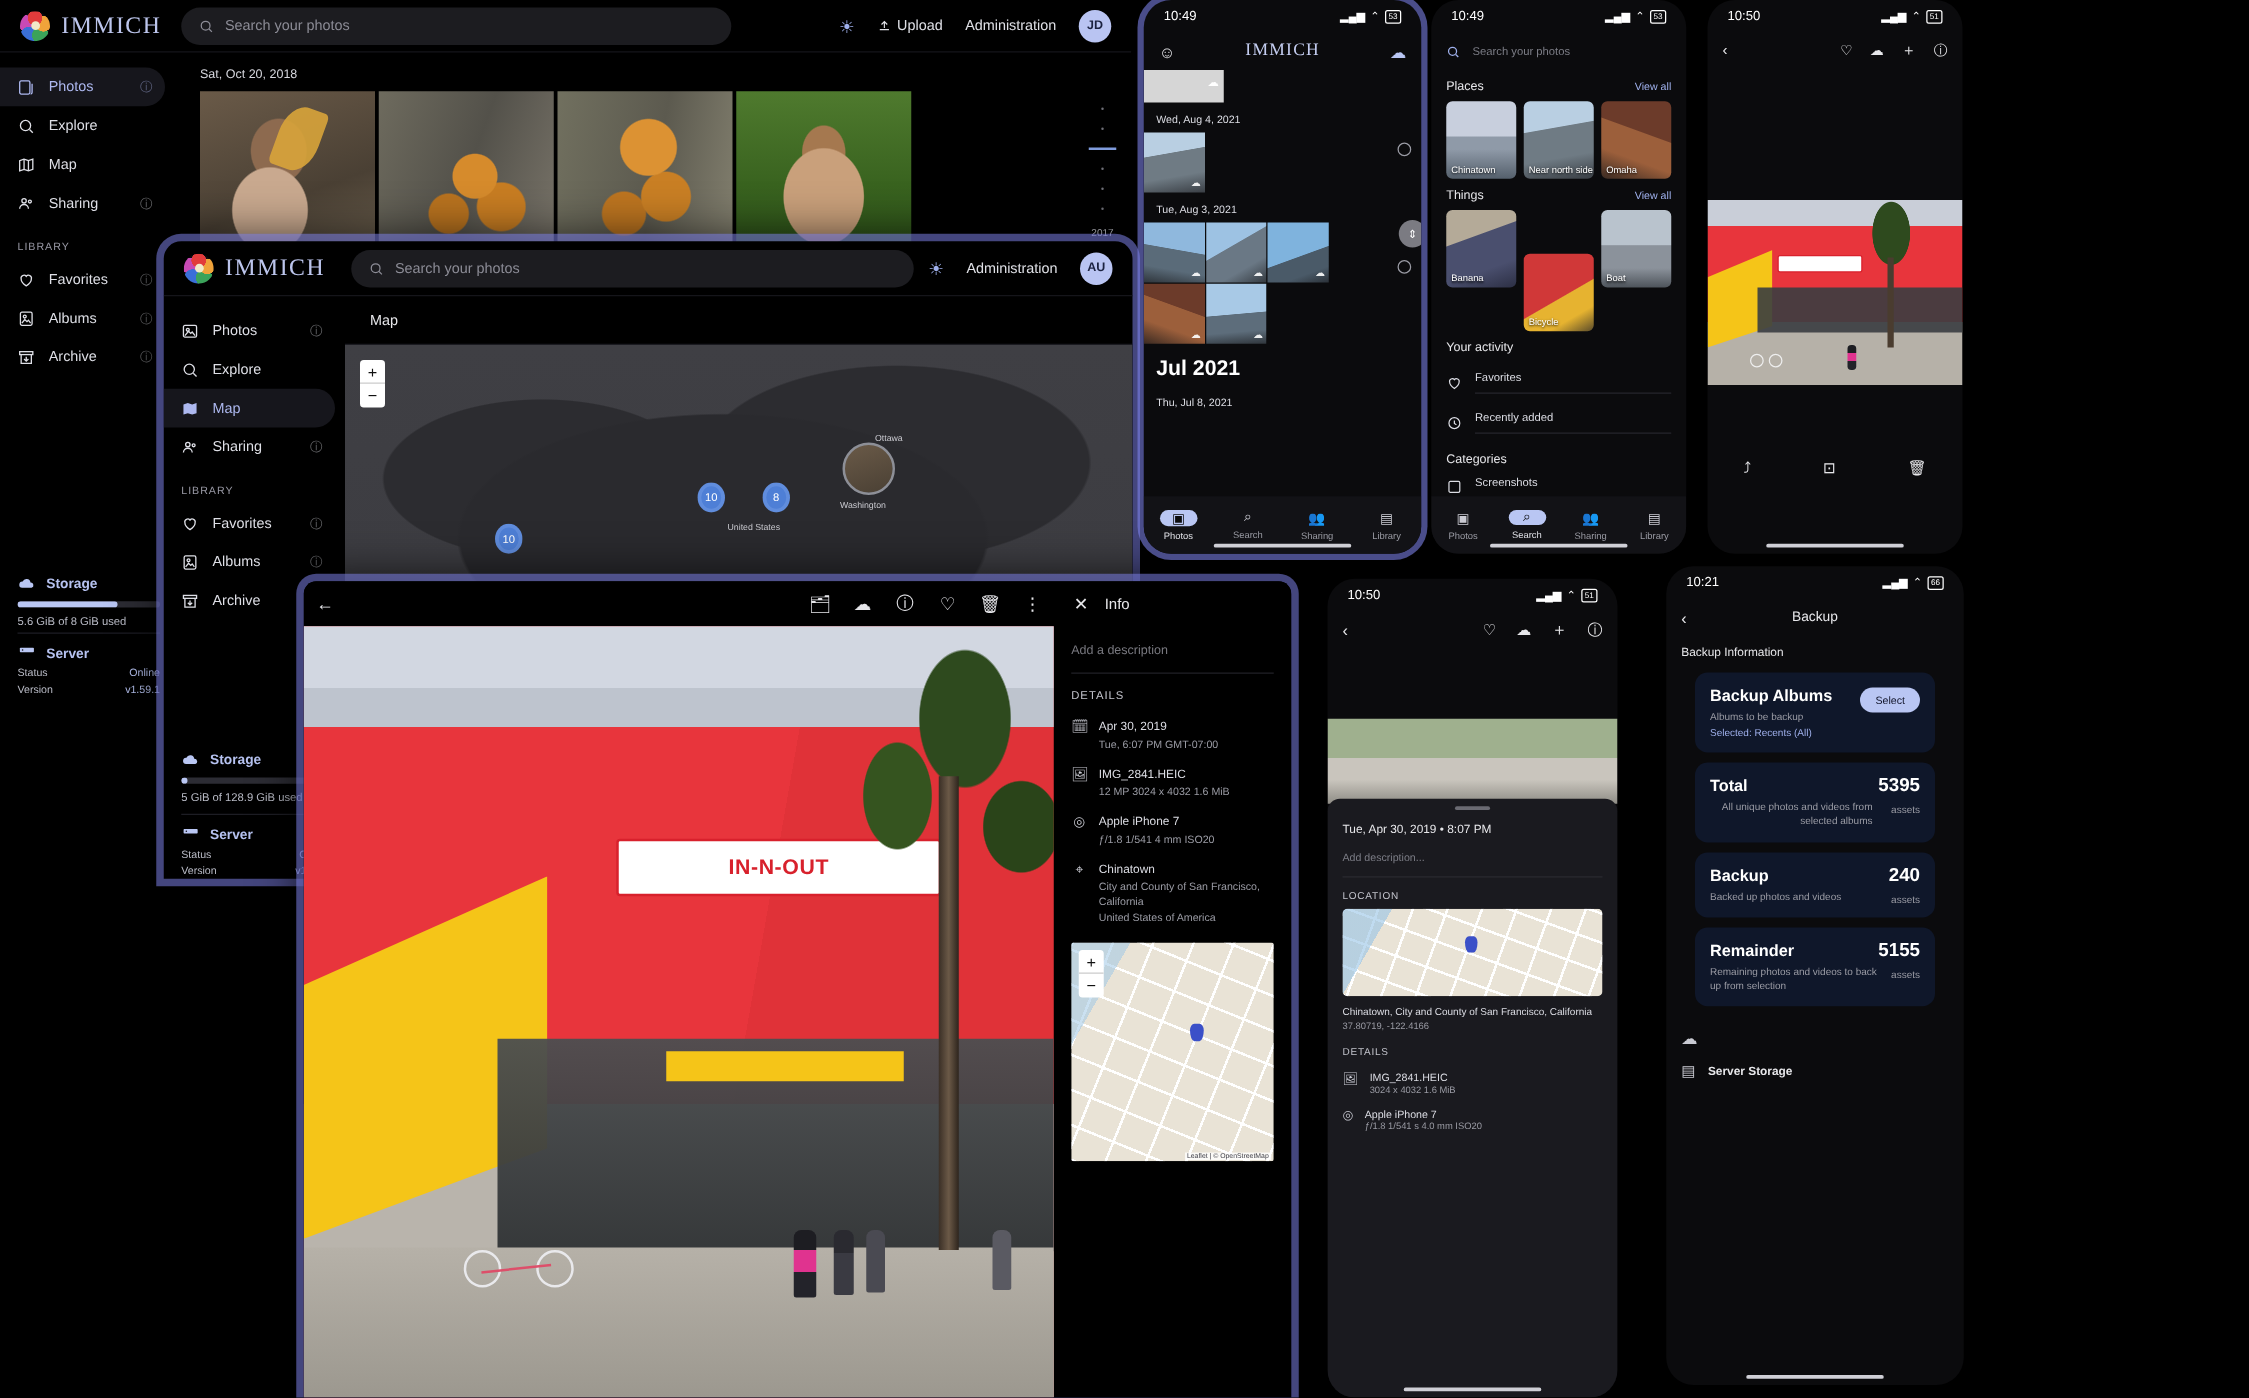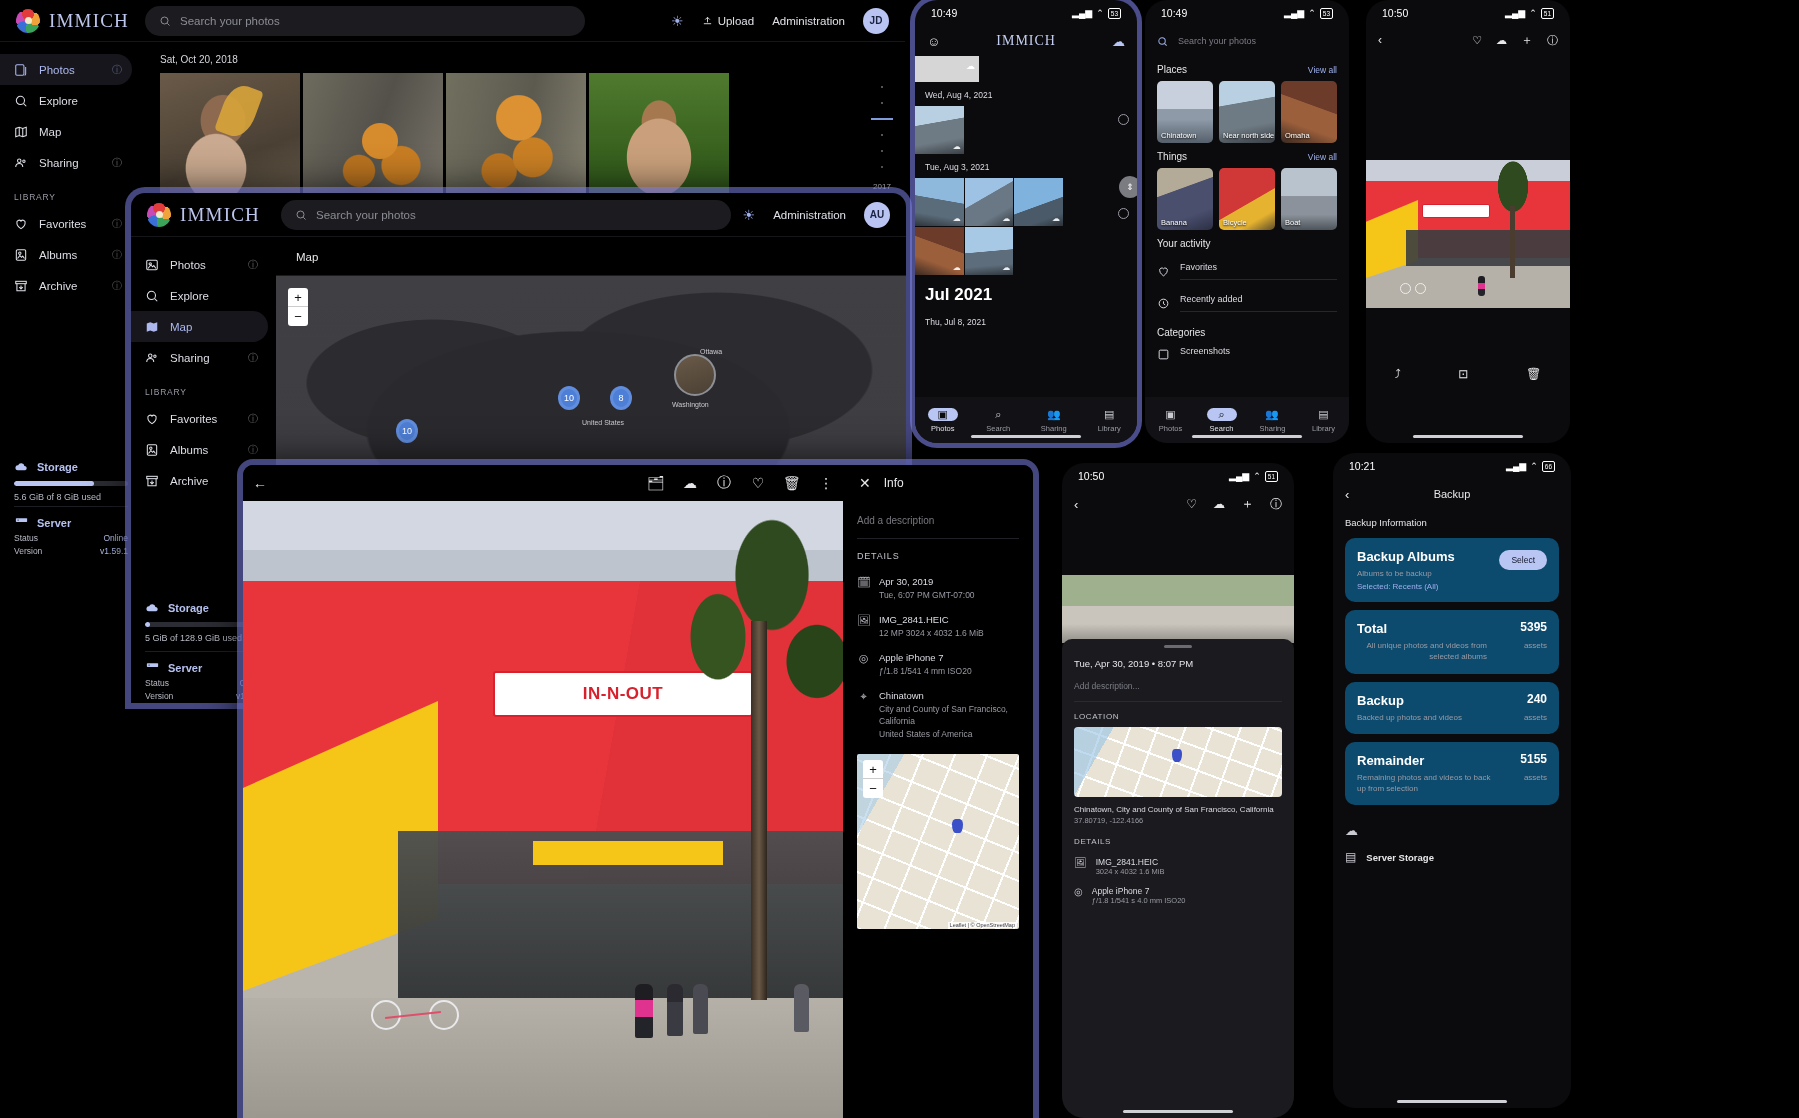--- a/index.html
+++ b/index.html
@@ -79,21 +79,21 @@
     radial-gradient(ellipse at 50% 36%, #a5784f 0 17%, transparent 18%),
     linear-gradient(180deg,#4f7a2e,#39631f 55%,#2d5219);}
   .city1{background-image:linear-gradient(170deg,#b9cfe2 0 35%,#6f7b84 36% 70%,#3a3f45);}
   .city2{background-image:linear-gradient(190deg,#8fb8dd 0 45%,#5a6b79 46% 75%,#2f353b);}
   .city3{background-image:linear-gradient(150deg,#9dc2e3 0 40%,#6a7885 41% 72%,#343a40);}
   .city4{background-image:linear-gradient(200deg,#6c3b2a 0 40%,#9c5f3b 41% 70%,#3a2a22);}
   .city5{background-image:linear-gradient(160deg,#7fb3dd 0 55%,#4a5a68 56% 80%,#2b3138);}
   .city6{background-image:linear-gradient(175deg,#a8c9e6 0 50%,#5d6d7b 51% 78%,#30363c);}
   .water{background-image:linear-gradient(180deg,#c8cfdd 0 45%,#8f9aa8 46% 62%,#55606c);}
   .banana{background-image:linear-gradient(160deg,#b4aa98 0 35%,#4a4f6e 36% 72%,#2c2f44);}
-  .bike{background-image:linear-gradient(150deg,#d03838 0 55%,#e6b330 56% 78%,#5a4b2a);}
+  .bike{background-image:linear-gradient(150deg,#d03838 0 55%,#e6b330 56% 78%,#5a4b2a);margin-top:35px;}
   .boat{background-image:linear-gradient(180deg,#b9c3cd 0 45%,#8b929b 46% 75%,#4e545b);}
 
   
   #win2 { left:131px; top:193px; width:775px; height:510px; background:#000; border-radius:14px 14px 0 0; overflow:hidden;
           box-shadow:0 0 0 6px rgba(124,128,230,.55), 0 0 40px rgba(0,0,0,.8); }
   #win2 .topbar{height:43px;}
   #win2 .searchbar{width:450px;}
   .mapwrap{position:absolute;left:0;right:0;top:0;bottom:0;background:#4c4c50;}
   .mapland{position:absolute;inset:0;
     background:
@@ -147,26 +147,26 @@
 
   .sechd{display:flex;justify-content:space-between;align-items:baseline;padding:8px 12px 6px;}
   .sechd .h{font-size:10px;color:#e7e7ea;}
   .sechd .v{font-size:8.5px;color:#9fb0ec;}
   .tilerow{display:flex;gap:6px;padding:0 12px;}
   .tile{width:62px;height:62px;border-radius:5px;background-size:cover;position:relative;overflow:hidden;}
   .tile span{position:absolute;left:4px;bottom:3px;font-size:7.5px;color:#fff;text-shadow:0 1px 2px #000;}
   .actrow{display:flex;align-items:center;gap:10px;padding:7px 12px;}
   .actrow .lbl{font-size:9px;color:#dcdde4;border-bottom:1px solid #26262d;flex:1;padding-bottom:7px;}
 
-  .card{background:#0c4a6e;border-radius:10px;margin:8px 12px;padding:11px 12px;position:relative;}
+  .card{background:#0f172a;border-radius:10px;margin:8px 23px;padding:11px 12px;position:relative;}
   .card h4{font-size:13px;font-weight:600;color:#fff;}
   .card p{font-size:8px;color:#9a9ba4;margin-top:4px;line-height:1.4;}
   .card .sel{font-size:8px;color:#9fb0ec;margin-top:3px;}
   .bignum{position:absolute;right:12px;top:10px;text-align:right;}
-  .bignum b{font-size:12px;font-weight:700;color:#fff;display:block;}
+  .bignum b{font-size:15px;font-weight:700;color:#fff;display:block;}
   .bignum i{font-size:8px;color:#9a9ba4;font-style:normal;}
   .pillbtn{display:inline-block;background:#b9c6f3;color:#13162b;font-size:8.5px;padding:6px 11px;border-radius:14px;margin-top:8px;}
   .selbtn{position:absolute;right:12px;top:12px;background:#b9c6f3;color:#13162b;font-size:8.5px;padding:5px 12px;border-radius:14px;}
 </style>
 </head>
 <body>
 
 <div class="abs" id="win1">
   <div class="topbar">
     <div class="brand">

